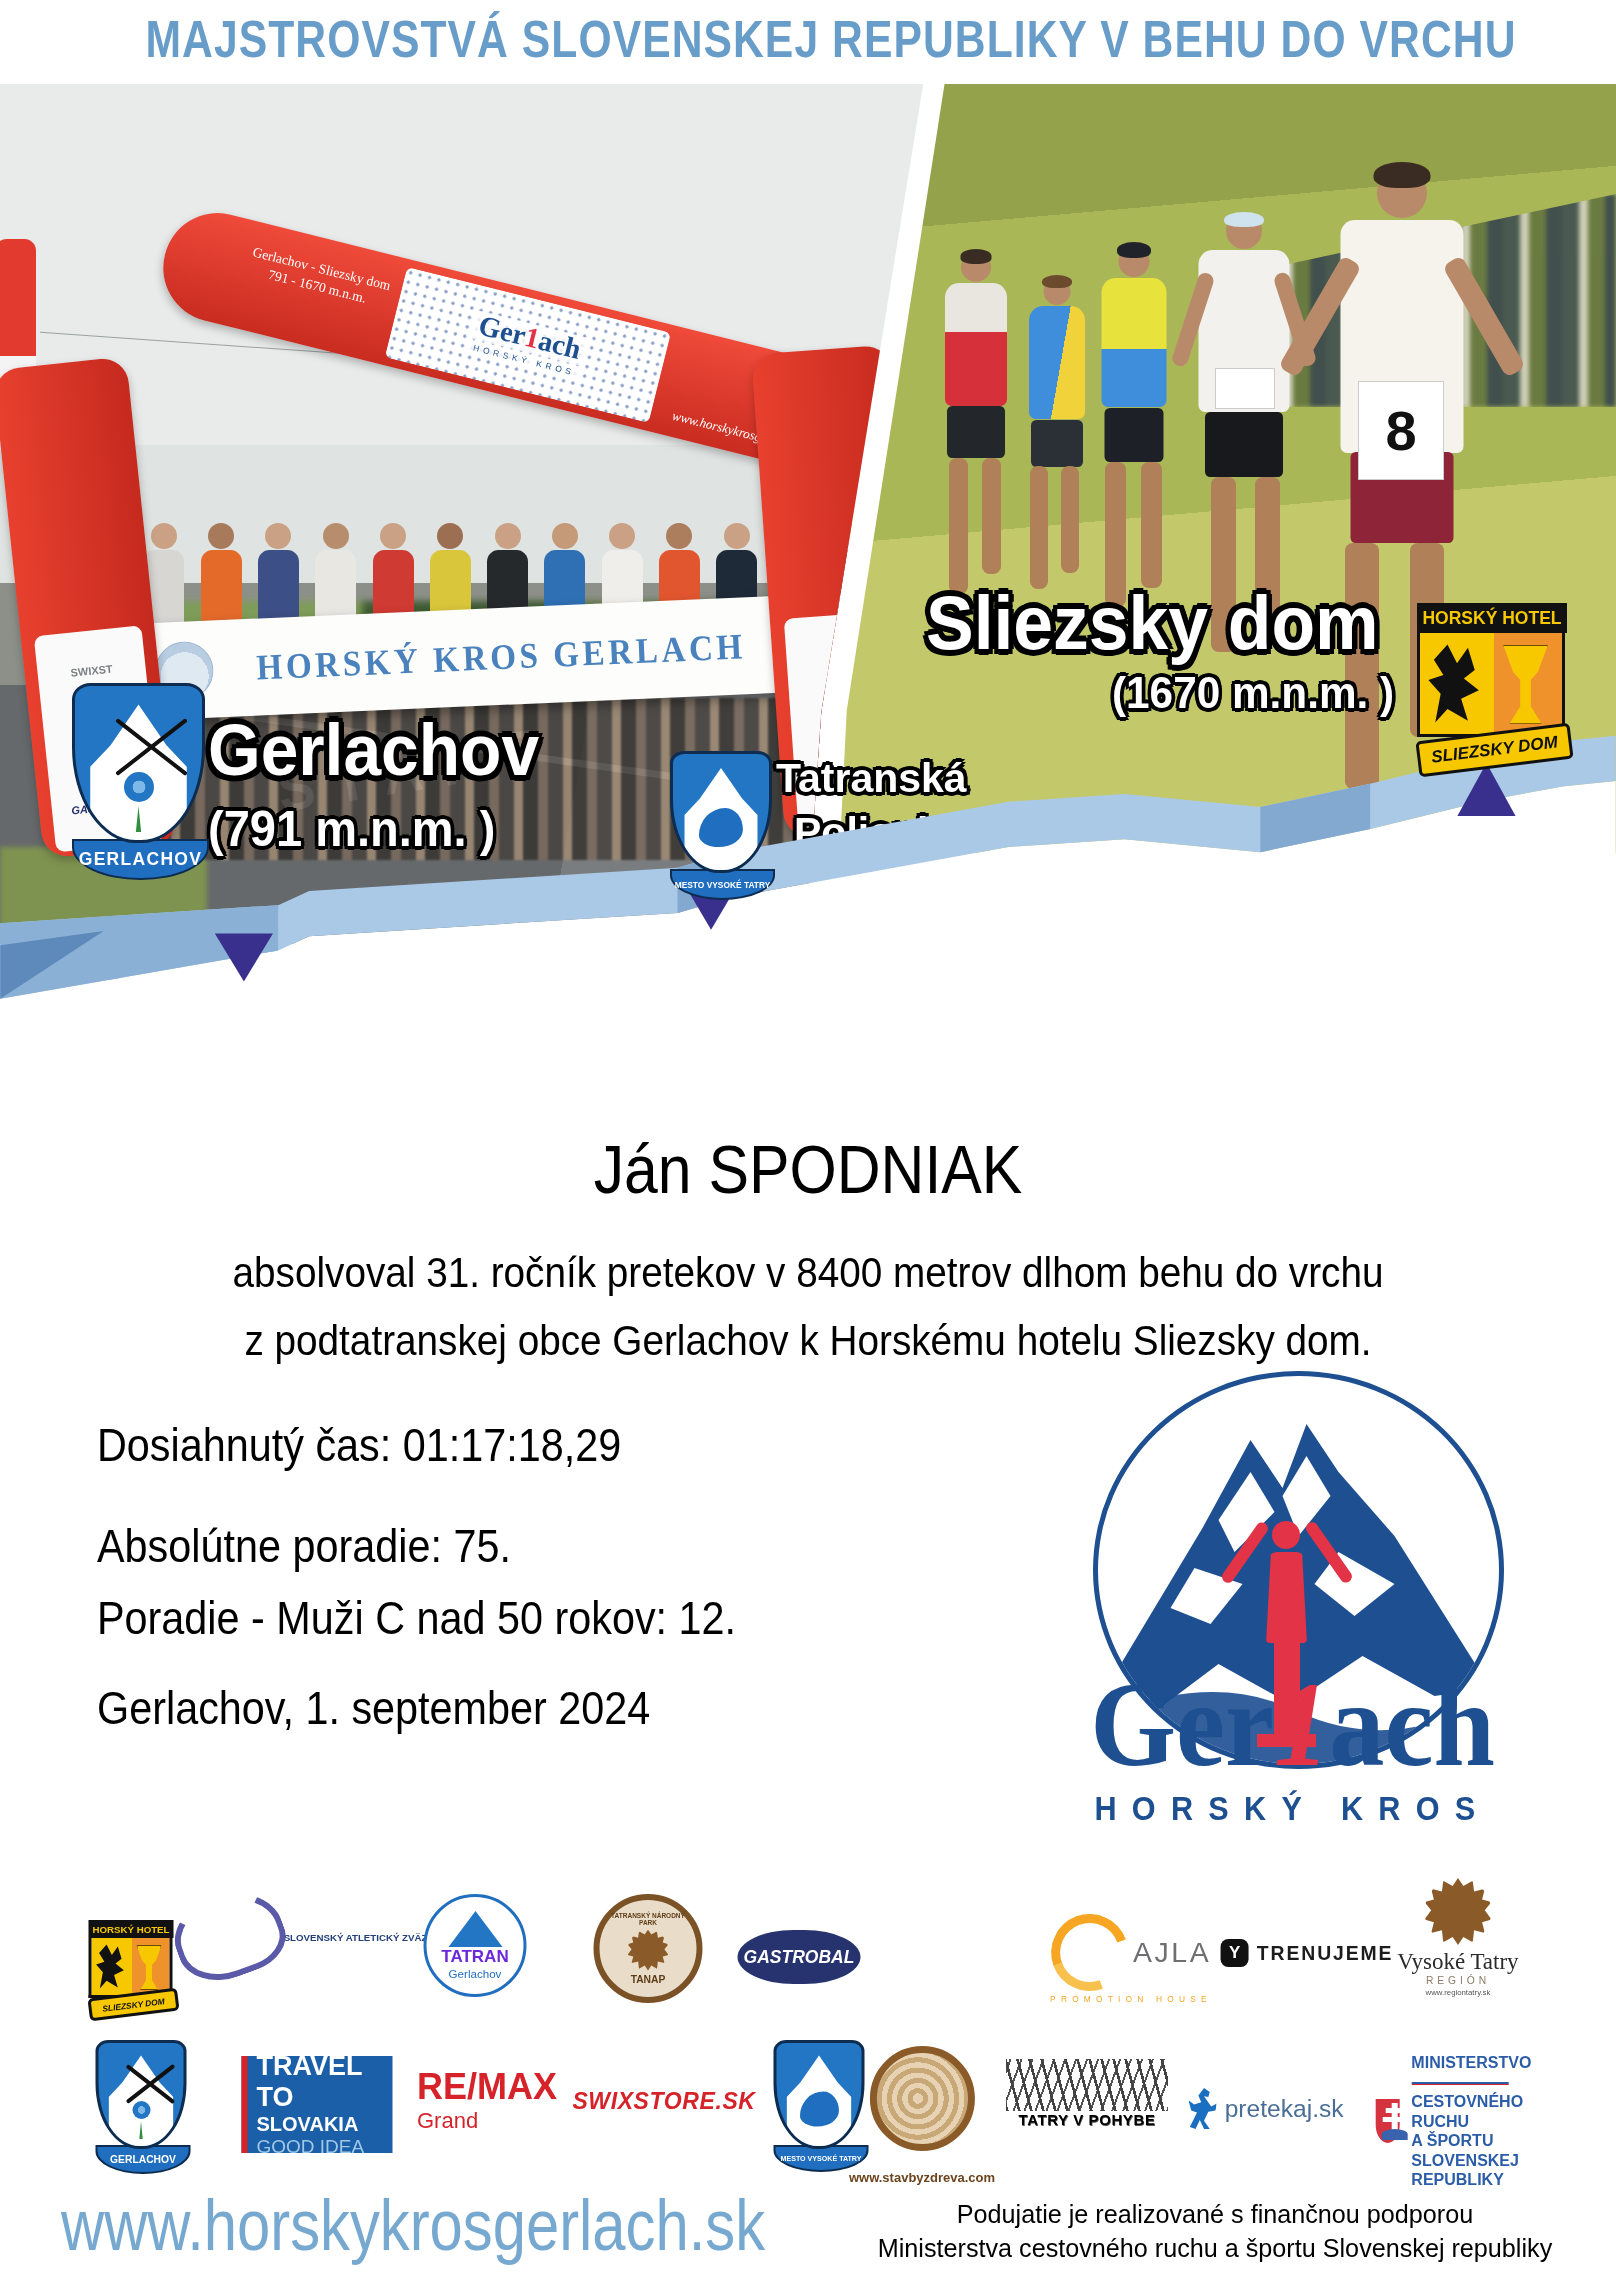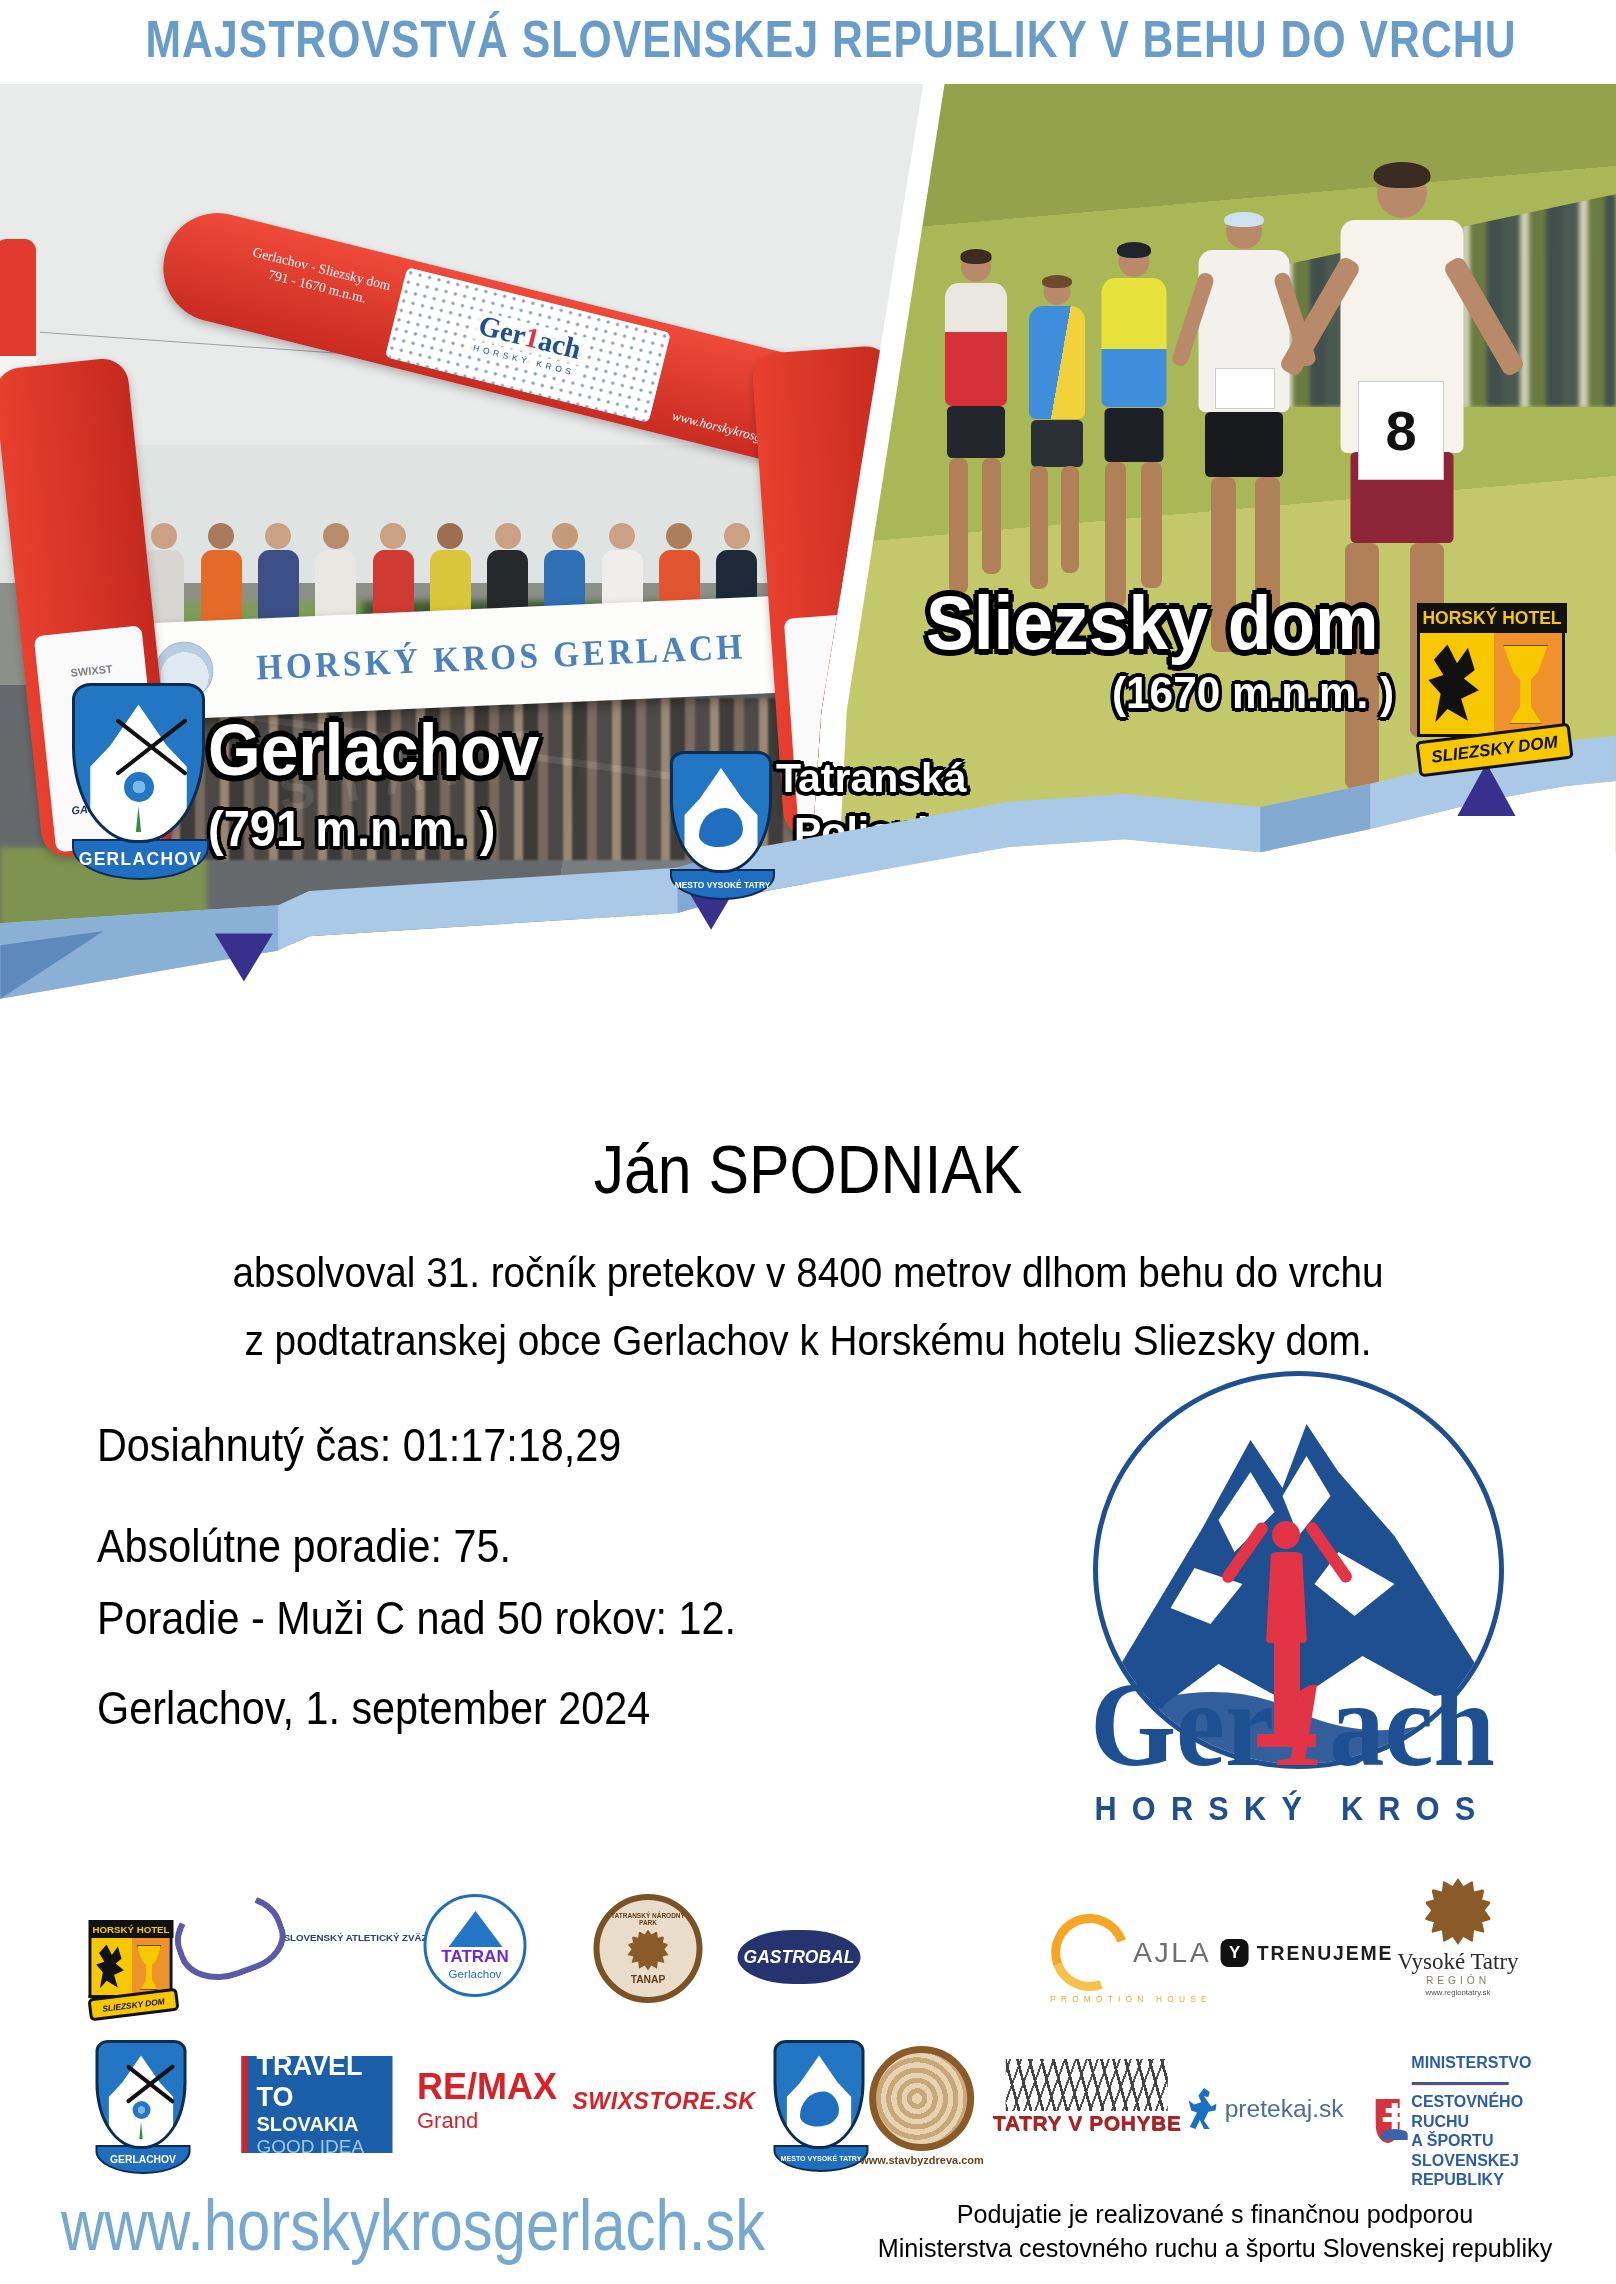--- a/index.html
+++ b/index.html
@@ -202,21 +202,21 @@
   .ministry .mtxt{color:#2b5ca8;font-weight:bold;font-size:16px;line-height:1.22;}
   .tricol{display:inline-block;width:97px;height:3.9px;vertical-align:middle;
       background:linear-gradient(#fff 0 33%,#2b5ca8 33% 66%,#d6232a 66% 100%);}
   .pretekaj{display:flex;align-items:center;gap:7.8px;color:#4a6e96;font-size:24.6px;}
   .prun{width:28.4px;height:41px;background:#1b6fc0;
       clip-path:polygon(55% 0,75% 10%,70% 22%,55% 20%,80% 45%,100% 38%,95% 55%,70% 58%,55% 80%,75% 100%,55% 100%,40% 78%,25% 100%,5% 95%,30% 60%,10% 55%,0 30%,20% 40%,45% 35%,35% 18%);}
   .tatryp{display:flex;flex-direction:column;align-items:center;}
   .scrib{width:162px;height:52px;opacity:.85;filter:blur(0.6px);
       background:repeating-linear-gradient(75deg,#222 0 2.6px,transparent 2.6px 11.6px),
                  repeating-linear-gradient(-70deg,#333 0 1.9px,transparent 1.9px 10.3px);}
-  .tatryp .yt{color:#b91c1c;font-weight:bold;font-size:21px;text-shadow:0.6px 0.6px 0 #555;letter-spacing:0.6px;}
+  .tatryp .yt{color:#000000;font-weight:bold;font-size:15px;text-shadow:0.6px 0.6px 0 #555;letter-spacing:0.6px;}
   .saz{display:flex;flex-direction:row;align-items:center;}
   .saz .run{width:97px;height:71px;border:6.5px solid #5a5aa8;border-radius:50% 60% 40% 50%;
       border-top-color:transparent;transform:rotate(-20deg);}
 
   
   .furl{left:61px;top:2184px;font-size:72px;color:#76a8d0;transform:scaleX(.83);transform-origin:left center;white-space:nowrap;}
   .fsup{left:827px;top:2198px;width:776px;text-align:center;font-size:26.5px;color:#000;line-height:1.28;
       transform:scaleX(.95);}
 </style>
 </head>
@@ -552,21 +552,21 @@
   <div class="abs sp coa" style="left:819px;top:2040px;width:91px">
     <div class="shield" style="width:85px;height:103px">
       <div class="mtn"></div>
       <div class="chamois"></div>
     </div>
     <div class="ribbon" style="width:91px;height:23px;font-size:7.1px">MESTO VYSOKÉ TATRY</div>
   </div>
 
   <div class="abs sp" style="left:922px;top:2046px">
     <div class="wood"></div>
-    <div style="font-size:11px;color:#6b431d;font-weight:bold;margin-top:3px">www.stavbyzdreva.com</div>
+    <div style="font-size:13px;color:#6b431d;font-weight:bold;margin-top:19px">www.stavbyzdreva.com</div>
   </div>
 
   <div class="abs sp tatryp" style="left:1087px;top:2059px">
     <div class="scrib"></div>
     <div class="yt">TATRY V POHYBE</div>
   </div>
 
   <div class="abs sp" style="left:1266px;top:2088px">
     <div class="pretekaj">
       <div class="prun"></div>

